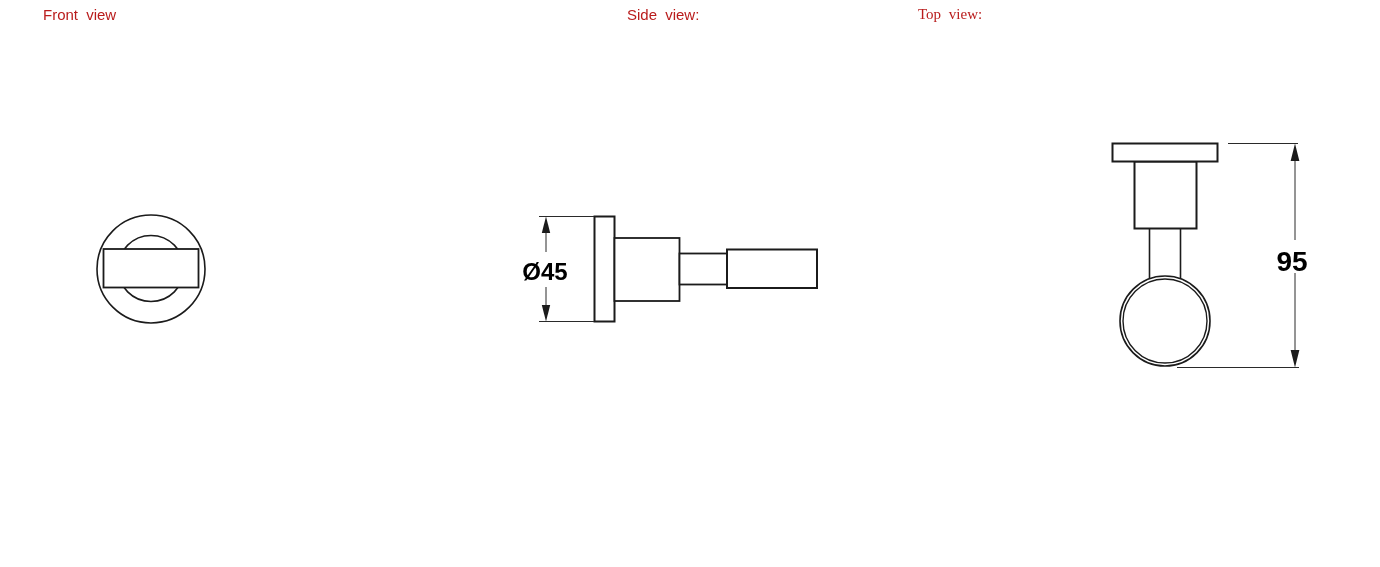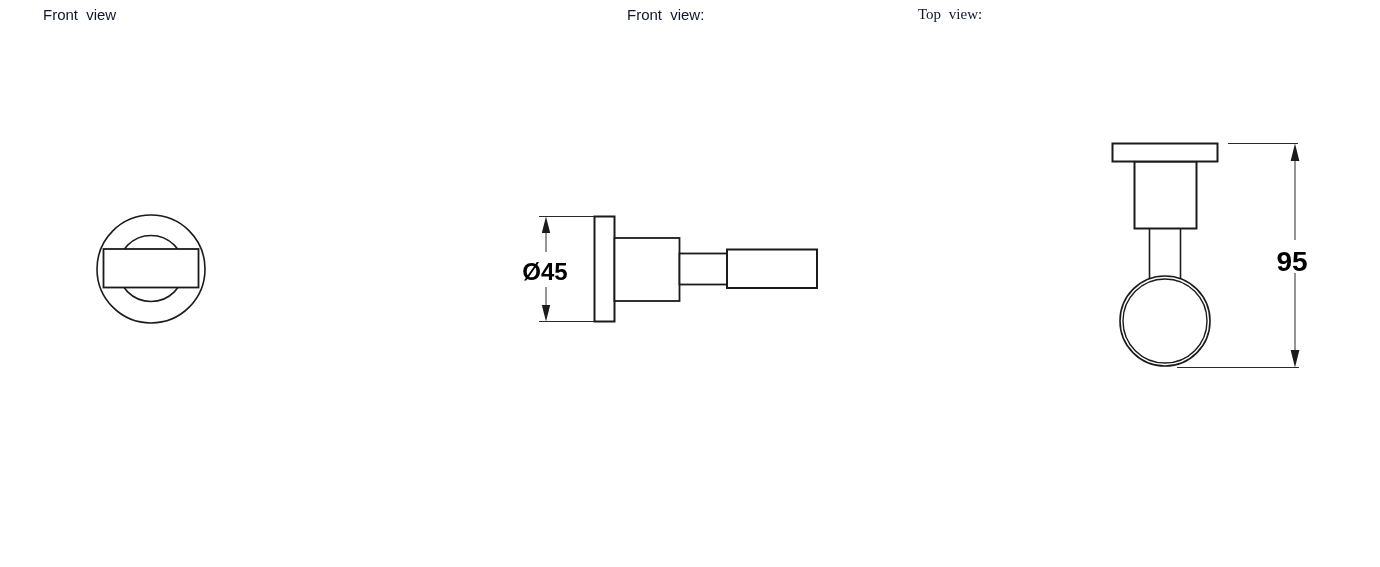--- a/index.html
+++ b/index.html
@@ -12,21 +12,21 @@
     width: 1380px;
     height: 567px;
     background: #ffffff;
     overflow: hidden;
     font-family: "Liberation Sans", "DejaVu Sans", sans-serif;
   }
   .view-label {
     position: absolute;
     top: 6px;
     font-size: 15px;
-    color: #0f172a;
+    color: #b91c1c;
     word-spacing: 4px;
     white-space: nowrap;
   }
   #front-label { left: 43px; }
   #side-label  { left: 627px; }
   #top-label   { left: 918px; font-family: Liberation Serif, serif; }
   #drawing-svg {
     position: absolute;
     left: 0;
     top: 0;
@@ -54,21 +54,21 @@
     fill: #000000;
     text-anchor: middle;
   }
 </style>
 </head>
 <body>
 
 <div id="canvas">
 
   <span id="front-label" class="view-label">Front view</span>
-  <span id="side-label" class="view-label">Front view:</span>
+  <span id="side-label" class="view-label">Side view:</span>
   <span id="top-label" class="view-label">Top view:</span>
 
   <svg id="drawing-svg" width="1380" height="567" viewBox="0 0 1380 567">
 
     <g>
       <circle class="outline-open" cx="151" cy="269" r="54" stroke-width="1.6"></circle>
       <circle class="outline-open" cx="151" cy="268.5" r="33" stroke-width="1.6"></circle>
       <rect class="outline" x="103.5" y="249" width="95" height="38.5" stroke-width="1.8"></rect>
     </g>
 

